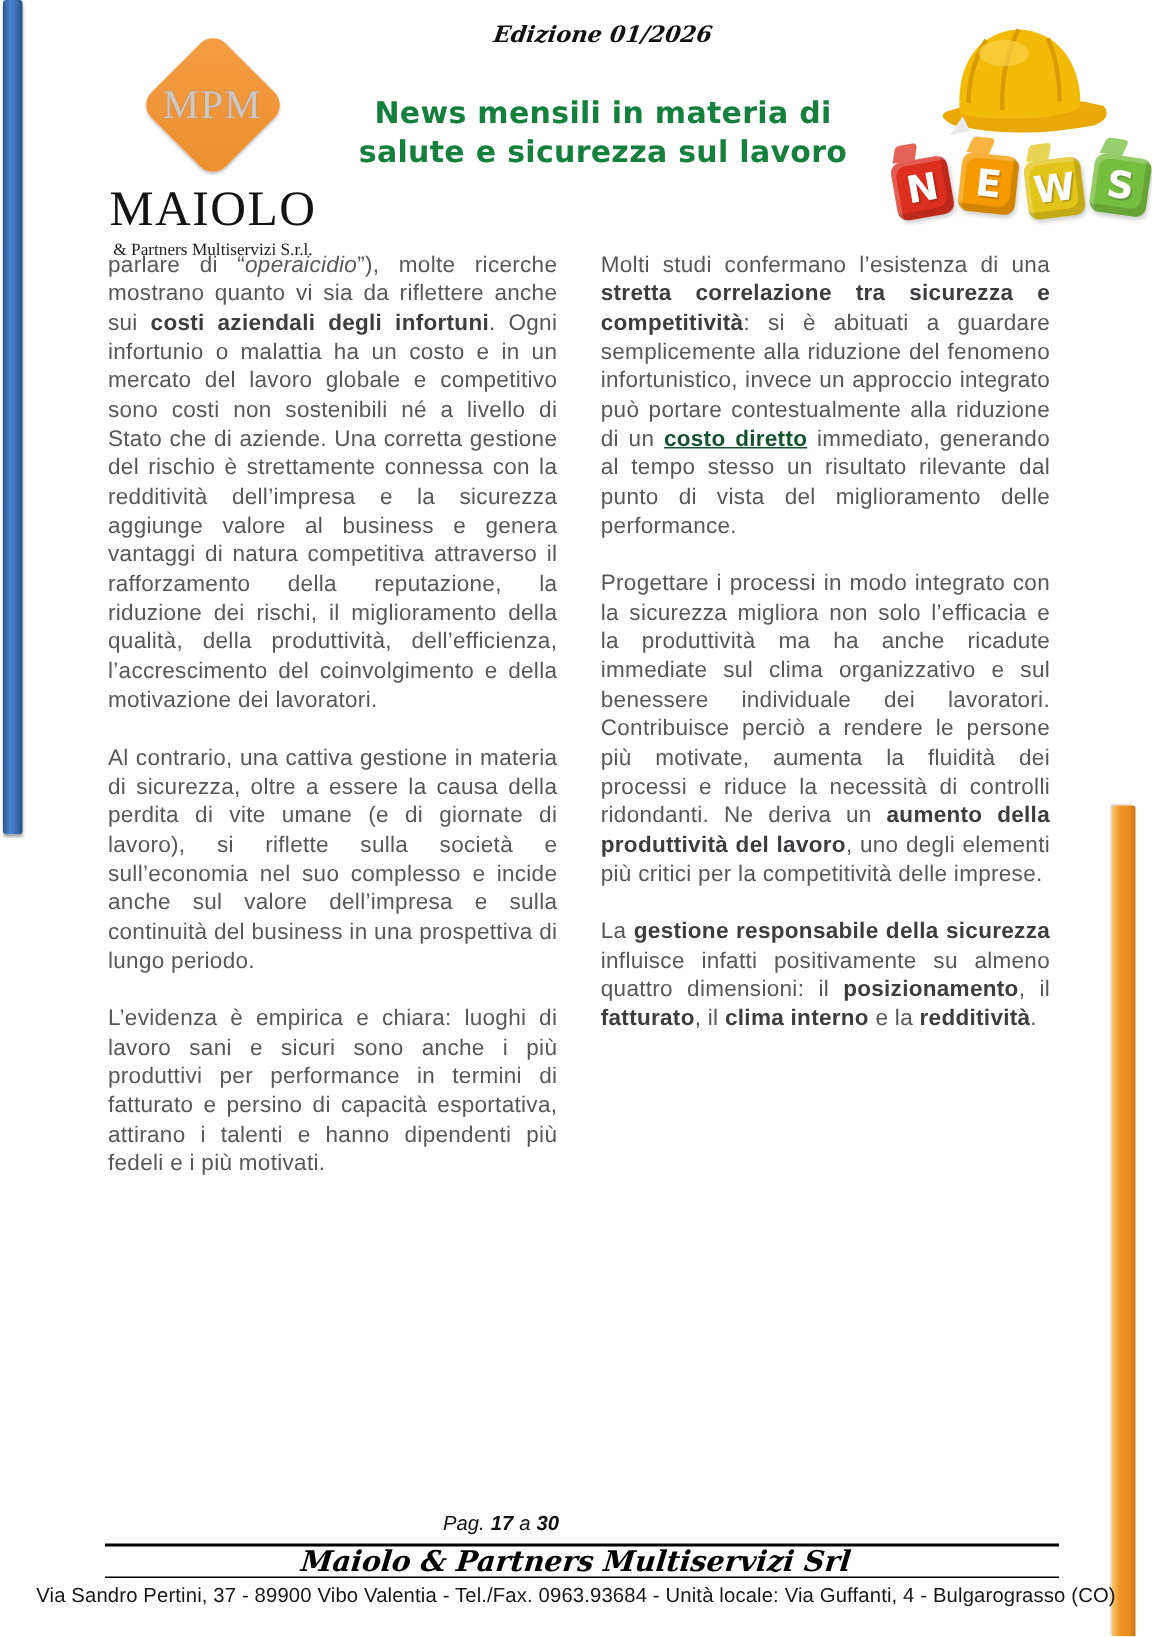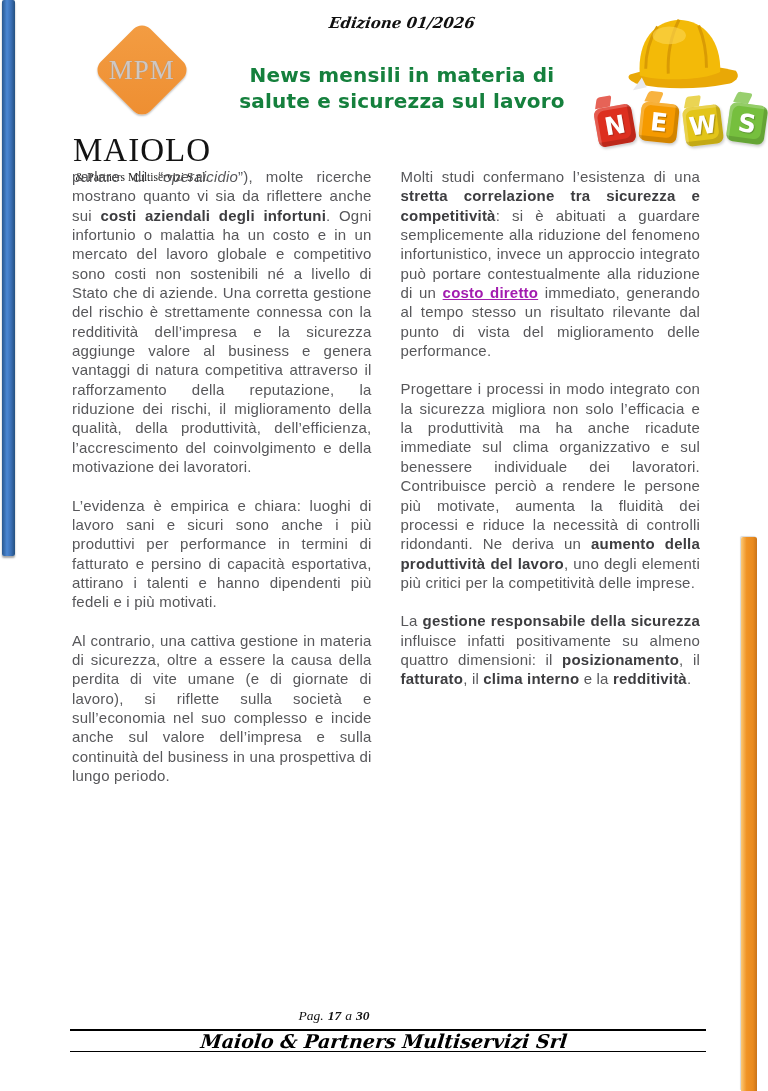--- a/index.html
+++ b/index.html
@@ -16,21 +16,21 @@
 
   
   .logo-block{position:absolute;left:58px;top:18px;width:168px;text-align:center;}
   .diamond-wrap{height:104px;display:flex;align-items:center;justify-content:center;}
   .diamond{width:70px;height:70px;border-radius:12px;transform:rotate(45deg);
     background:linear-gradient(135deg,#f39d43,#ee8e31);box-shadow:1px 1px 2px rgba(0,0,0,.25);
     display:flex;align-items:center;justify-content:center;}
   .diamond span{transform:rotate(-45deg);font-family:"Liberation Serif",serif;font-size:27px;
     color:#cfc7c2;letter-spacing:1px;text-shadow:0 0 1px #9a938e;}
   .logo-company{font-family:"Liberation Serif",serif;font-size:33px;line-height:1;color:#131313;
-    letter-spacing:1px;margin-top:12px;}
+    letter-spacing:1px;margin-top:2px;}
   .logo-sub{font-family:"Liberation Serif",serif;font-size:11.5px;color:#1d1d1d;margin-top:4px;}
 
   .center-block{position:absolute;left:208px;top:14px;width:388px;text-align:center;}
   .edition{font-family:"DejaVu Serif",serif;font-style:italic;font-weight:bold;font-size:15px;
     color:#111;transform:skewX(-8deg);}
   .title{margin:30px 0 0 0;font-family:"DejaVu Sans",sans-serif;font-weight:bold;color:#15803d;
     font-size:20px;line-height:1.3;letter-spacing:.2px;}
 
   .art-block{position:absolute;left:596px;top:6px;width:170px;}
   .helmet{display:block;margin:0 auto;}
@@ -47,25 +47,25 @@
   .block-s{background:#76bf3e;transform:rotate(8deg);top:-2px;}
 
   
   .columns{position:absolute;left:72px;top:167px;width:628px;display:flex;gap:29px;}
   .col{flex:1;min-width:0;}
   .col p{margin:0 0 19px 0;font-size:15px;line-height:1.29;letter-spacing:.2px;
     color:#57575a;text-align:justify;}
   .seg-b{font-weight:bold;color:#3d3d40;}
   .seg-i{font-style:italic;}
   .seg-u{}
-  .seg-link{font-weight:bold;color:#a21caf;text-decoration:underline;cursor:pointer;}
+  .seg-link{font-weight:bold;color:#14532d;text-decoration:underline;cursor:pointer;}
 
   
   .pag{position:absolute;left:0;top:1008px;width:668px;text-align:center;
-    font-family:Liberation Serif, serif;font-style:italic;font-size:13.5px;color:#111;}
+    font-family:Liberation Sans, sans-serif;font-style:italic;font-size:13.5px;color:#111;}
   .pag .strong{font-weight:bold;}
   .pag span{margin:0 2px;}
   .rule{position:absolute;left:70px;width:636px;background:#000;}
   .rule-thick{top:1029px;height:2px;}
   .rule-thin{top:1051px;height:1px;}
   .script-company{position:absolute;left:0;top:1030px;width:768px;text-align:center;
     font-family:"DejaVu Serif",serif;font-style:italic;font-weight:bold;font-size:19px;color:#000;
     transform:skewX(-6deg);}
   .address{position:absolute;left:0;top:1056px;width:768px;text-align:center;
     font-size:13.5px;color:#161616;letter-spacing:.1px;}
@@ -107,30 +107,31 @@
       <div class="block block-n">N</div>
       <div class="block block-e">E</div>
       <div class="block block-w">W</div>
       <div class="block block-s">S</div>
     </div>
   </div>
 
   <div class="columns">
     <div class="col">
       <p><span class="seg-n">parlare di “</span><span class="seg-i">operaicidio</span><span class="seg-n">”), molte ricerche mostrano quanto vi sia da riflettere anche sui </span><span class="seg-b">costi aziendali degli infortuni</span><span class="seg-n">. Ogni infortunio o malattia ha un costo e in un mercato del lavoro globale e competitivo sono costi non sostenibili né a livello di Stato che di aziende. Una corretta gestione del rischio è strettamente connessa con la redditività dell’impresa e la sicurezza aggiunge valore al business e genera vantaggi di natura competitiva attraverso il rafforzamento della reputazione, la riduzione dei rischi, il miglioramento della qualità, della produttività, dell’efficienza, l’accrescimento del coinvolgimento e della motivazione dei lavoratori.</span></p>
+      <p><span class="seg-n">Al contrario, una cattiva gestione in materia di sicurezza, oltre a essere la causa della perdita di vite umane (e di giornate di lavoro), si riflette sulla società e sull’economia nel suo complesso e incide anche sul valore dell’impresa e sulla continuità del business in una prospettiva di lungo periodo.</span></p>
       <p><span class="seg-n">L’evidenza è empirica e chiara: luoghi di lavoro sani e sicuri sono anche i più produttivi per performance in termini di fatturato e persino di capacità esportativa, attirano i talenti e hanno dipendenti più fedeli e i più motivati.</span></p>
-      <p><span class="seg-n">Al contrario, una cattiva gestione in materia di sicurezza, oltre a essere la causa della perdita di vite umane (e di giornate di lavoro), si riflette sulla società e sull’economia nel suo complesso e incide anche sul valore dell’impresa e sulla continuità del business in una prospettiva di lungo periodo.</span></p>
     </div>
     <div class="col">
       <p><span class="seg-n">Molti studi confermano l’esistenza di una </span><span class="seg-b">stretta correlazione tra sicurezza e competitività</span><span class="seg-n">: si è abituati a guardare semplicemente alla riduzione del fenomeno infortunistico, invece un approccio integrato può portare contestualmente alla riduzione di un </span><span class="seg-link">costo diretto</span><span class="seg-n"> immediato, generando al tempo stesso un risultato rilevante dal punto di vista del miglioramento delle performance.</span></p>
       <p><span class="seg-n">Progettare i processi in modo integrato con la sicurezza migliora non solo l’efficacia e la produttività ma ha anche ricadute immediate sul clima organizzativo e sul </span><span class="seg-u">benessere individuale</span><span class="seg-n"> dei lavoratori. Contribuisce perciò a rendere le persone più motivate, aumenta la fluidità dei processi e riduce la necessità di controlli ridondanti. Ne deriva un </span><span class="seg-b">aumento della produttività del lavoro</span><span class="seg-n">, uno degli elementi più critici per la competitività delle imprese.</span></p>
       <p><span class="seg-n">La </span><span class="seg-b">gestione responsabile della sicurezza</span><span class="seg-n"> influisce infatti positivamente su almeno quattro dimensioni: il </span><span class="seg-b">posizionamento</span><span class="seg-n">, il </span><span class="seg-b">fatturato</span><span class="seg-n">, il </span><span class="seg-b">clima interno</span><span class="seg-n"> e la </span><span class="seg-b">redditività</span><span class="seg-n">.</span></p>
     </div>
   </div>
 
   <div class="pag">
     <span>Pag.</span><span class="strong">17</span><span>a</span><span class="strong">30</span>
   </div>
   <div class="rule rule-thick"></div>
   <div class="script-company">Maiolo &amp; Partners Multiservizi Srl</div>
   <div class="rule rule-thin"></div>
+  <div class="address">Via Sandro Pertini, 37 - 89900 Vibo Valentia - Tel./Fax. 0963.93684 - Unità locale: Via Guffanti, 4 - Bulgarograsso (CO)</div>
 
 </div>
 
 </body></html>

